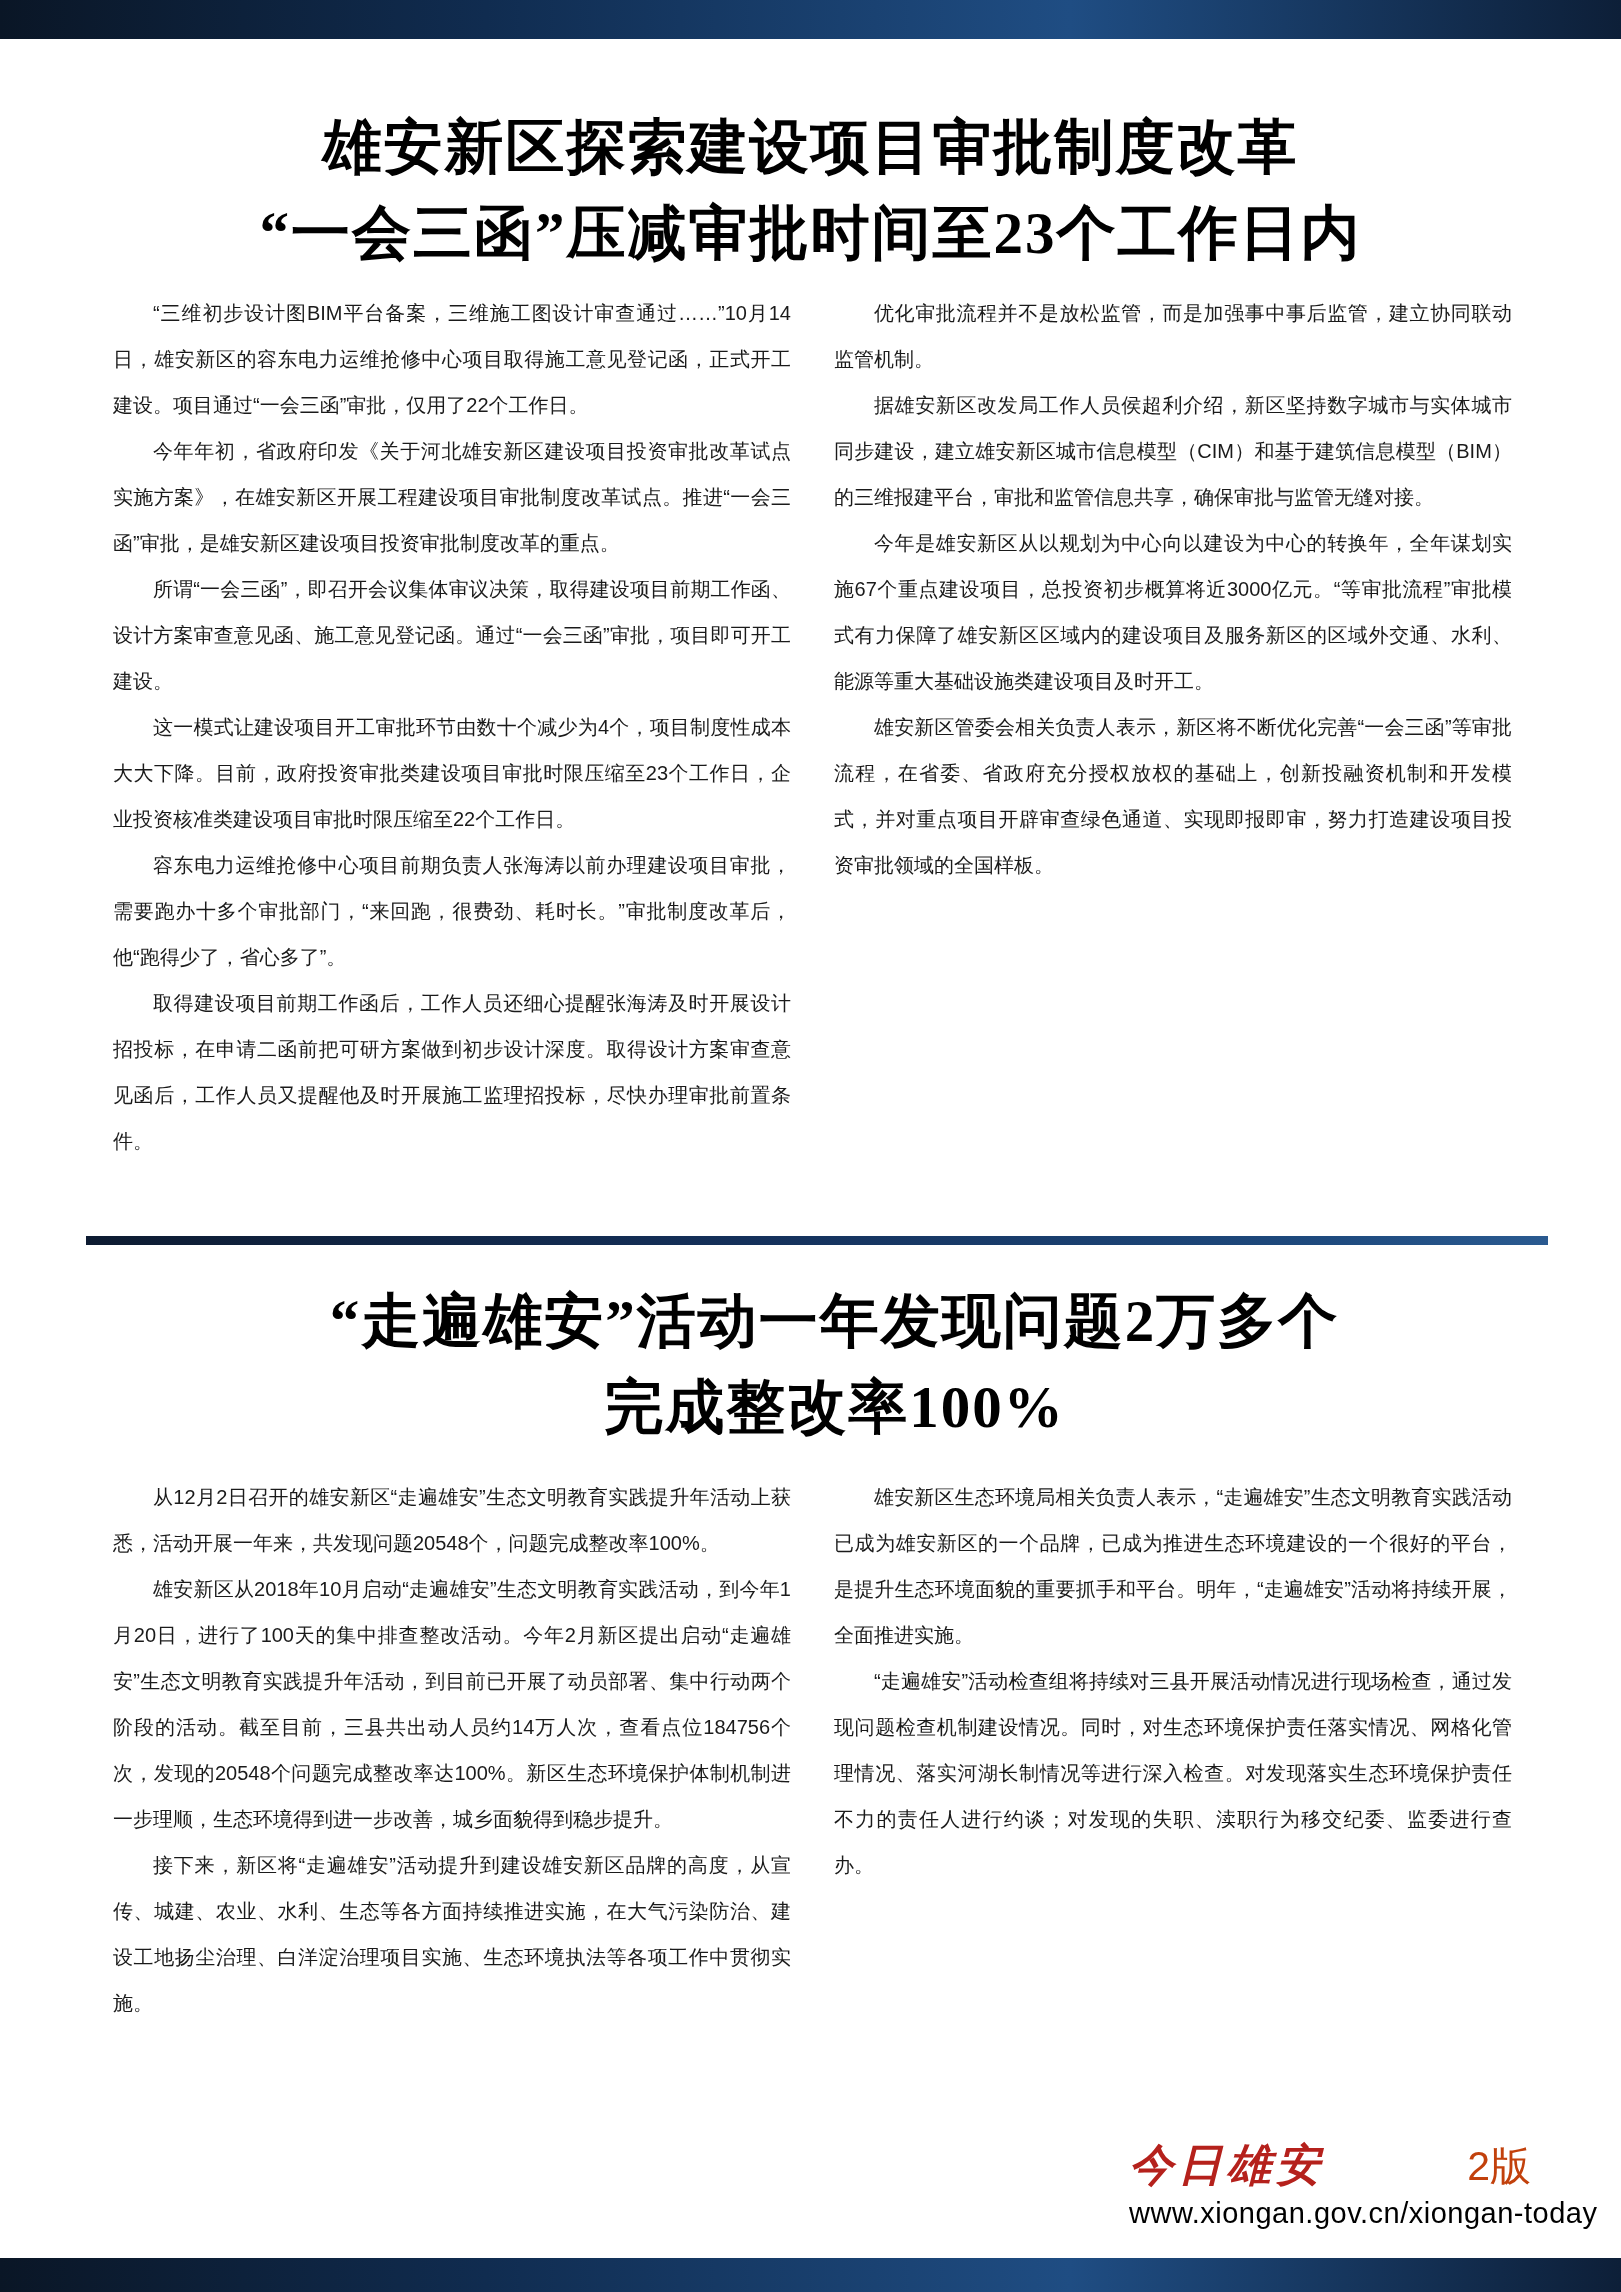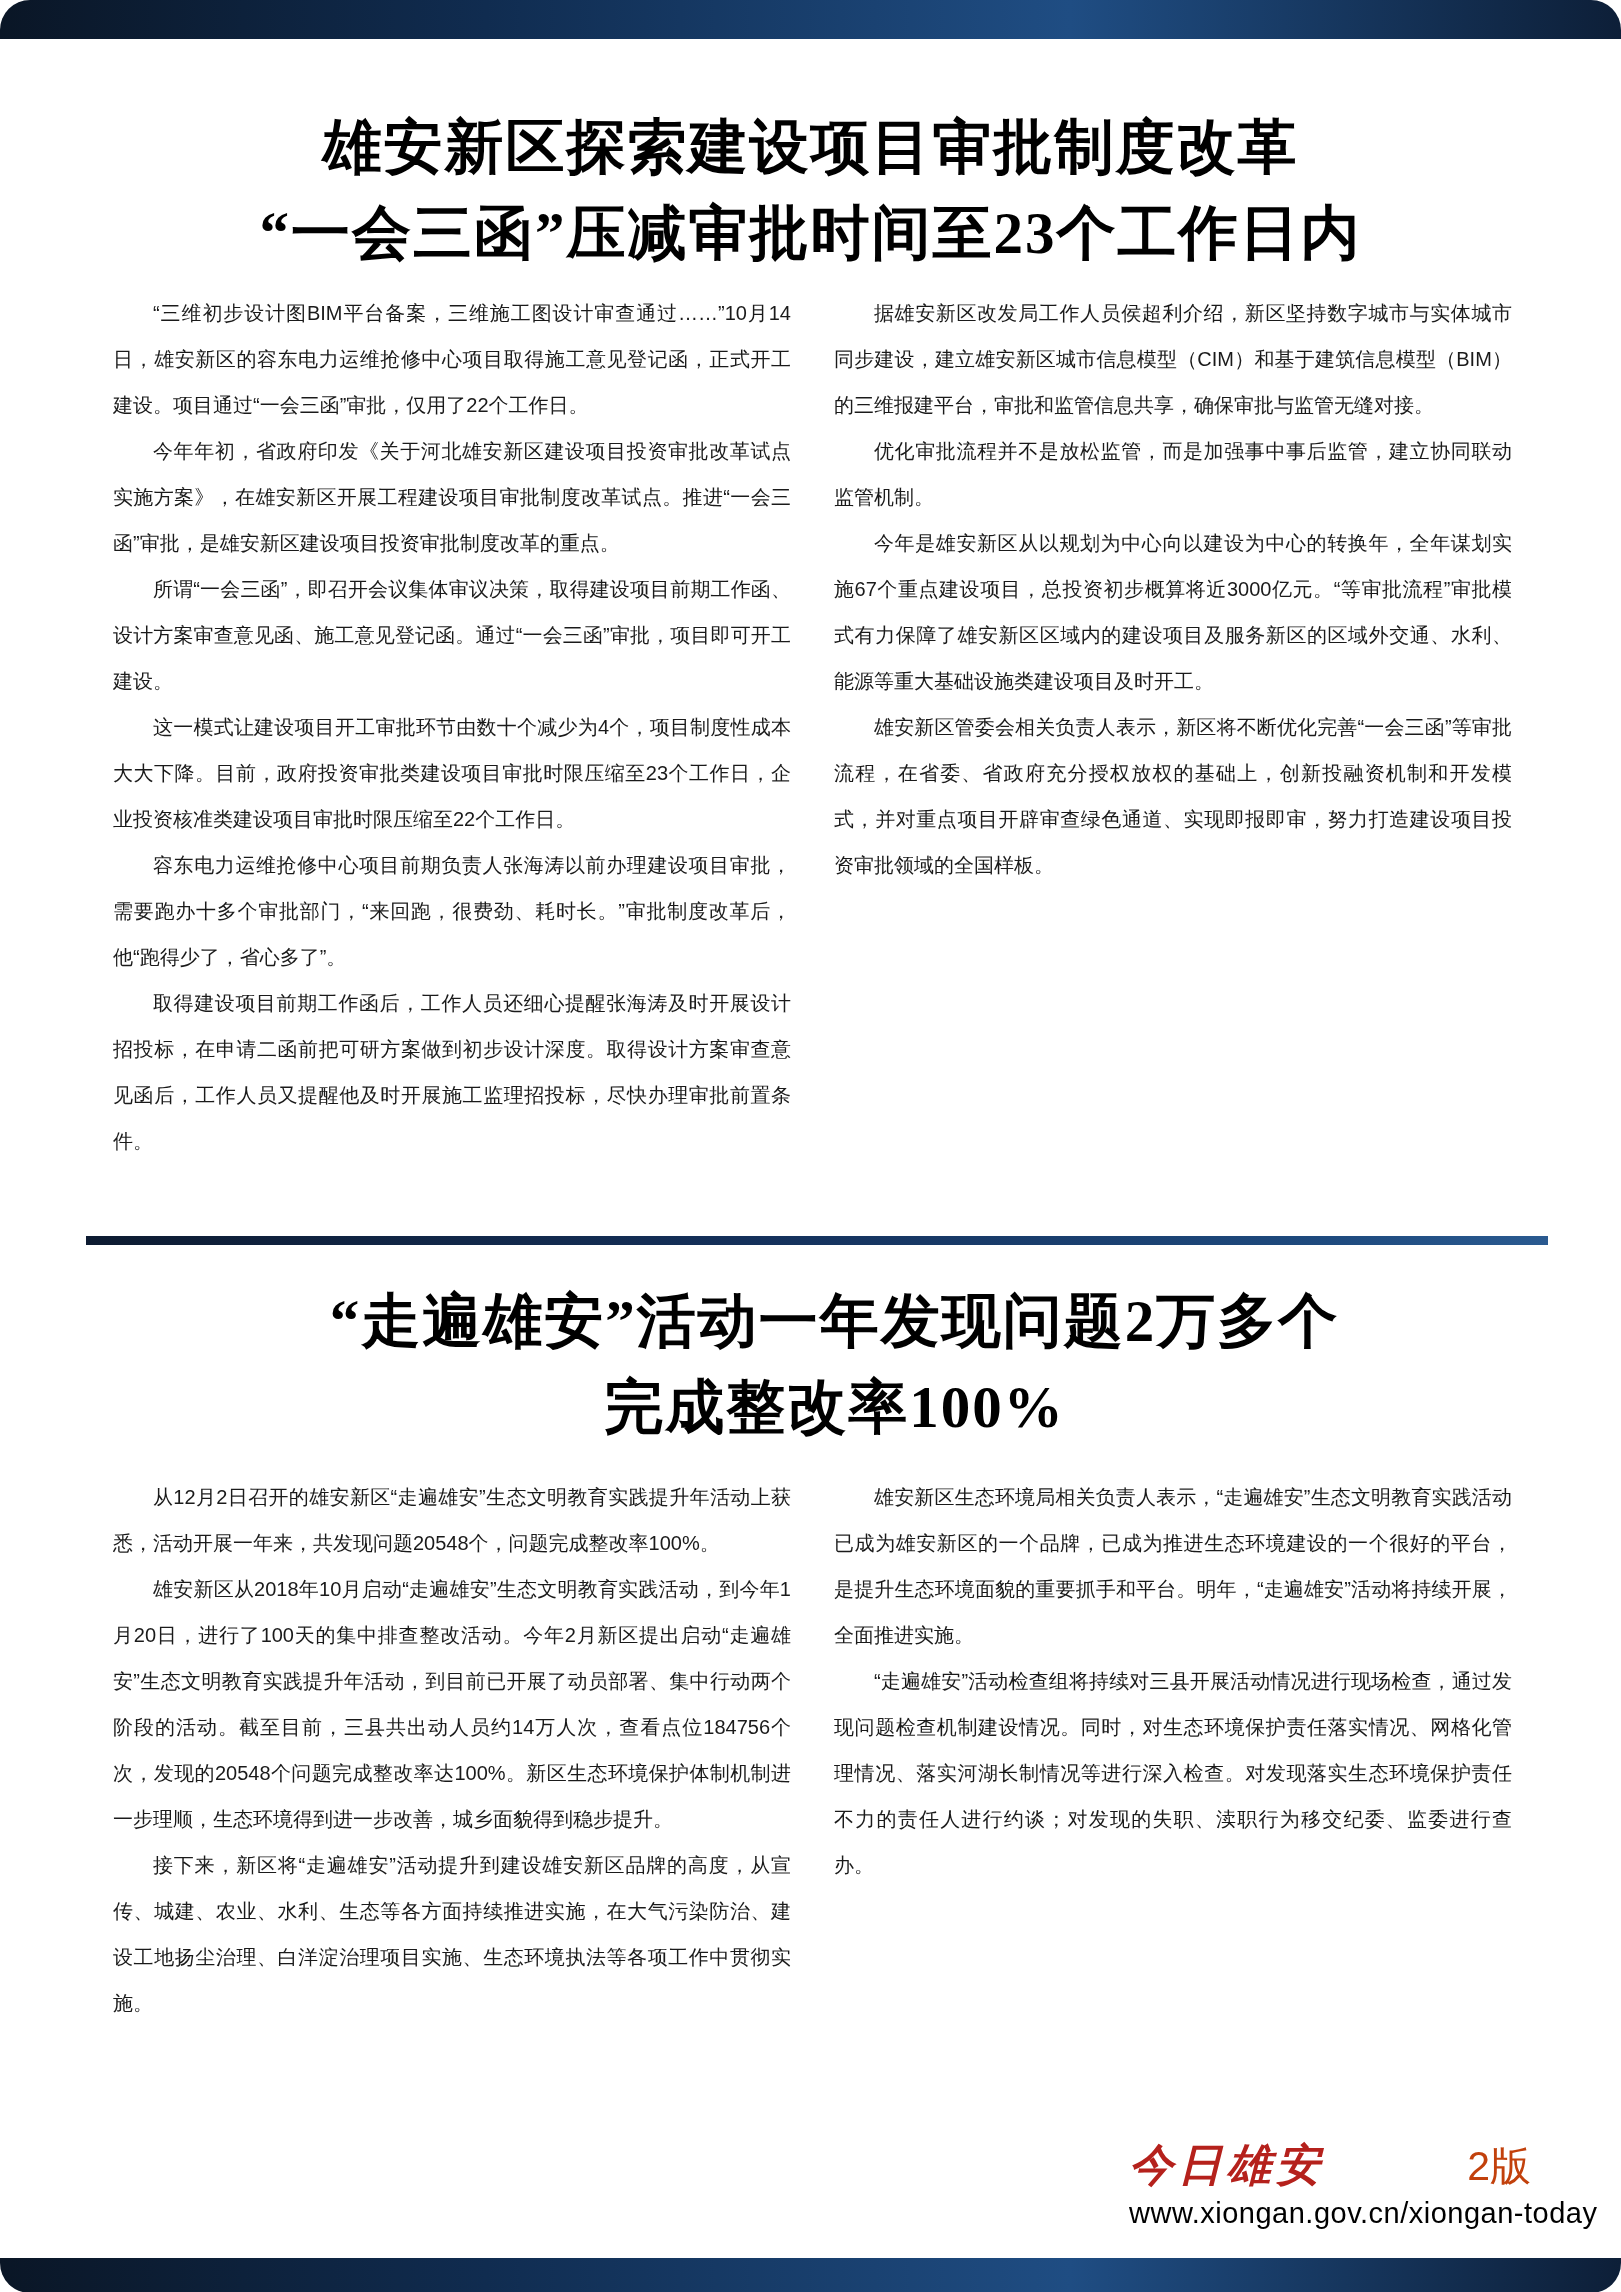--- a/index.html
+++ b/index.html
@@ -2,21 +2,20 @@
 <html><head>
 <meta charset="utf-8">
 <style>
   html,body { margin:0; padding:0; background:#ffffff; }
   .page {
     position:relative;
     width:1621px; height:2293px;
     background:#ffffff;
     overflow:hidden;
     font-family:"Liberation Sans", sans-serif;
-    border-radius:30px;
   }
   .banner {
     width:1621px; height:39px;
     background:linear-gradient(90deg,#0a1626 0%,#102c50 30%,#1f4d83 66%,#0d1f38 100%);
   }
   .banner.bottom {
     position:absolute; left:0; bottom:0; height:35px;
   }
   .article-title {
     text-align:center;
@@ -96,22 +95,22 @@
       <div class="article-title">雄安新区探索建设项目审批制度改革</div>
       <div class="article-title">“一会三函”压减审批时间至23个工作日内</div>
     </div>
     <div class="article-body article-body-1">
       <p>“三维初步设计图BIM平台备案，三维施工图设计审查通过……”10月14日，雄安新区的容东电力运维抢修中心项目取得施工意见登记函，正式开工建设。项目通过“一会三函”审批，仅用了22个工作日。</p>
         <p>今年年初，省政府印发《关于河北雄安新区建设项目投资审批改革试点实施方案》，在雄安新区开展工程建设项目审批制度改革试点。推进“一会三函”审批，是雄安新区建设项目投资审批制度改革的重点。</p>
         <p>所谓“一会三函”，即召开会议集体审议决策，取得建设项目前期工作函、设计方案审查意见函、施工意见登记函。通过“一会三函”审批，项目即可开工建设。</p>
         <p>这一模式让建设项目开工审批环节由数十个减少为4个，项目制度性成本大大下降。目前，政府投资审批类建设项目审批时限压缩至23个工作日，企业投资核准类建设项目审批时限压缩至22个工作日。</p>
         <p>容东电力运维抢修中心项目前期负责人张海涛以前办理建设项目审批，需要跑办十多个审批部门，“来回跑，很费劲、耗时长。”审批制度改革后，他“跑得少了，省心多了”。</p>
         <p>取得建设项目前期工作函后，工作人员还细心提醒张海涛及时开展设计招投标，在申请二函前把可研方案做到初步设计深度。取得设计方案审查意见函后，工作人员又提醒他及时开展施工监理招投标，尽快办理审批前置条件。</p>
+        <p>优化审批流程并不是放松监管，而是加强事中事后监管，建立协同联动监管机制。</p>
         <p>据雄安新区改发局工作人员侯超利介绍，新区坚持数字城市与实体城市同步建设，建立雄安新区城市信息模型（CIM）和基于建筑信息模型（BIM）的三维报建平台，审批和监管信息共享，确保审批与监管无缝对接。</p>
-        <p>优化审批流程并不是放松监管，而是加强事中事后监管，建立协同联动监管机制。</p>
         <p>今年是雄安新区从以规划为中心向以建设为中心的转换年，全年谋划实施67个重点建设项目，总投资初步概算将近3000亿元。“等审批流程”审批模式有力保障了雄安新区区域内的建设项目及服务新区的区域外交通、水利、能源等重大基础设施类建设项目及时开工。</p>
         <p>雄安新区管委会相关负责人表示，新区将不断优化完善“一会三函”等审批流程，在省委、省政府充分授权放权的基础上，创新投融资机制和开发模式，并对重点项目开辟审查绿色通道、实现即报即审，努力打造建设项目投资审批领域的全国样板。</p>
     </div>
   </article>
 
   <div class="divider"></div>
 
   <article>
     <div class="title-block-2">
       <div class="article-title">“走遍雄安”活动一年发现问题2万多个</div>

